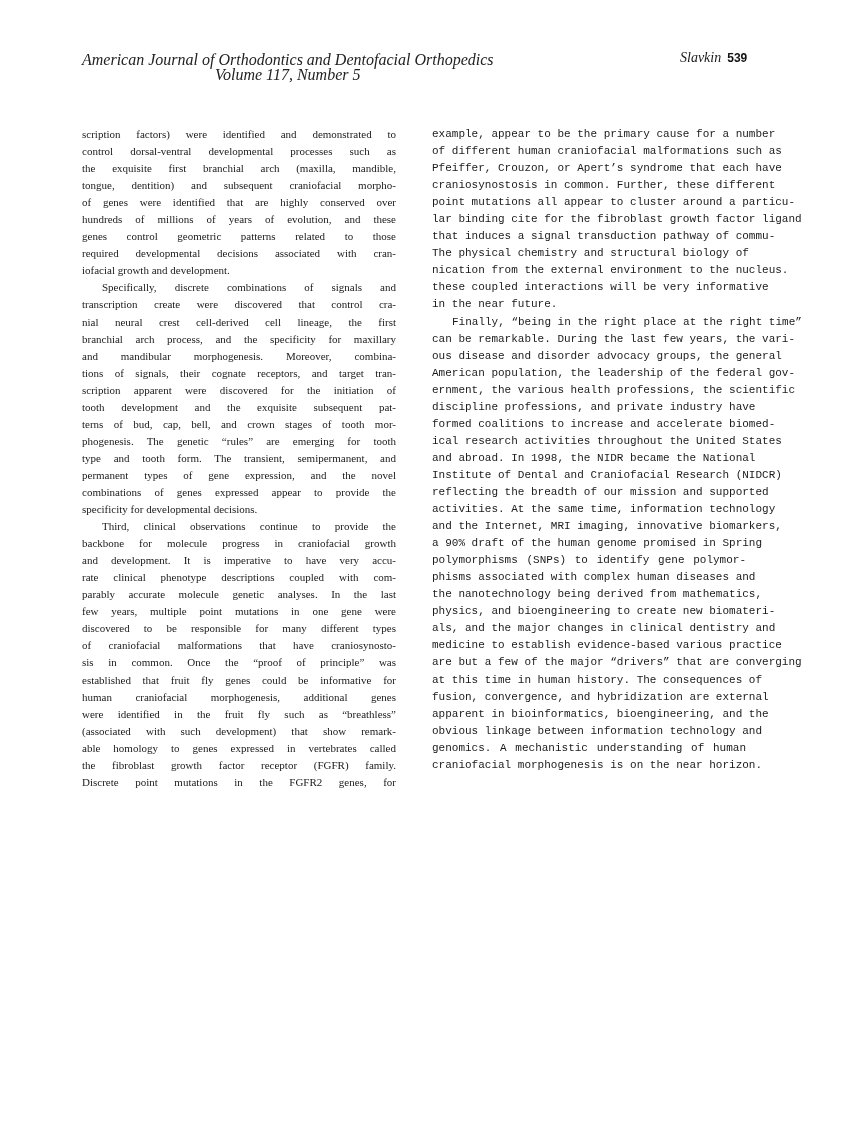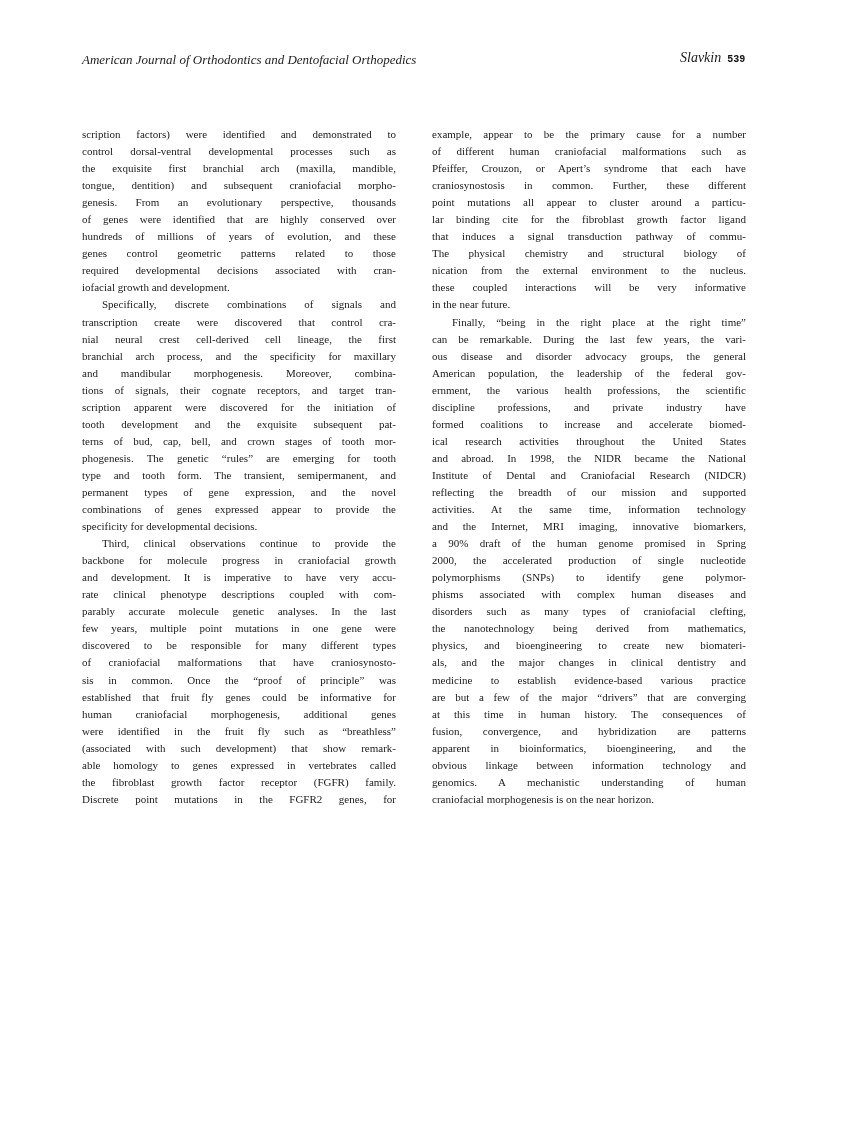--- a/index.html
+++ b/index.html
@@ -1,48 +1,48 @@
 <!DOCTYPE html>
 <html><head>
 <meta charset="utf-8">
 <style>
   html, body { margin: 0; padding: 0; background: #ffffff; }
   body { width: 866px; height: 1122px; position: relative; overflow: hidden;
          font-family: "Liberation Serif", "DejaVu Serif", serif; color: #1a1a1a; }
   .header-left { position: absolute; left: 82px; top: 52px; font-style: italic;
-                 font-size: 13px; line-height: 15px; color: #222; text-align: center; }
+                 font-size: 16px; line-height: 15px; color: #222; text-align: center; }
   .header-right { position: absolute; left: 680px; top: 50px; font-size: 11px; }
   .header-right .author { font-style: italic; font-size: 14px; }
-  .header-right .pageno { font-family: Liberation Mono, monospace;
-                          font-weight: bold; font-size: 10px; margin-left: 6px; color: #111; }
+  .header-right .pageno { font-family: Liberation Sans, sans-serif;
+                          font-weight: bold; font-size: 12px; margin-left: 6px; color: #111; }
   .col { position: absolute; top: 126px; width: 314px; font-size: 11px; line-height: 17.05px; }
   .col.left { left: 82px; }
-  .col.right { left: 432px; }
+  .col.right { left: 432px; font-family: Liberation Mono, monospace; }
   .line { display: block; text-align: justify; text-align-last: justify; white-space: nowrap;
           height: 17.05px; overflow: visible; }
   .line.last { text-align-last: left; }
   .line.indent { padding-left: 20px; }
 </style>
 </head>
 <body>
 
 <div class="header-left">
   <div>American Journal of Orthodontics and Dentofacial Orthopedics</div>
+  <div>Volume 117, Number 5</div>
 </div>
 
 <div class="header-right">
   <span class="author">Slavkin</span><span class="pageno">539</span>
 </div>
 
 <div class="col left">
     <span class="line">scription factors) were identified and demonstrated to</span>
     <span class="line">control dorsal-ventral developmental processes such as</span>
     <span class="line">the exquisite first branchial arch (maxilla, mandible,</span>
     <span class="line">tongue, dentition) and subsequent craniofacial morpho-</span>
-    <span class="line">genesis. From an evolutionary perspective, thousands</span>
     <span class="line">of genes were identified that are highly conserved over</span>
     <span class="line">hundreds of millions of years of evolution, and these</span>
     <span class="line">genes control geometric patterns related to those</span>
     <span class="line">required developmental decisions associated with cran-</span>
     <span class="line last">iofacial growth and development.</span>
     <span class="line indent">Specifically, discrete combinations of signals and</span>
     <span class="line">transcription create were discovered that control cra-</span>
     <span class="line">nial neural crest cell-derived cell lineage, the first</span>
     <span class="line">branchial arch process, and the specificity for maxillary</span>
     <span class="line">and mandibular morphogenesis. Moreover, combina-</span>
@@ -91,28 +91,26 @@
     <span class="line">ernment, the various health professions, the scientific</span>
     <span class="line">discipline professions, and private industry have</span>
     <span class="line">formed coalitions to increase and accelerate biomed-</span>
     <span class="line">ical research activities throughout the United States</span>
     <span class="line">and abroad. In 1998, the NIDR became the National</span>
     <span class="line">Institute of Dental and Craniofacial Research (NIDCR)</span>
     <span class="line">reflecting the breadth of our mission and supported</span>
     <span class="line">activities. At the same time, information technology</span>
     <span class="line">and the Internet, MRI imaging, innovative biomarkers,</span>
     <span class="line">a 90% draft of the human genome promised in Spring</span>
-    <span class="line">2000, the accelerated production of single nucleotide</span>
     <span class="line">polymorphisms (SNPs) to identify gene polymor-</span>
     <span class="line">phisms associated with complex human diseases and</span>
-    <span class="line">disorders such as many types of craniofacial clefting,</span>
     <span class="line">the nanotechnology being derived from mathematics,</span>
     <span class="line">physics, and bioengineering to create new biomateri-</span>
     <span class="line">als, and the major changes in clinical dentistry and</span>
     <span class="line">medicine to establish evidence-based various practice</span>
     <span class="line">are but a few of the major “drivers” that are converging</span>
     <span class="line">at this time in human history. The consequences of</span>
-    <span class="line">fusion, convergence, and hybridization are patterns</span>
+    <span class="line">fusion, convergence, and hybridization are external</span>
     <span class="line">apparent in bioinformatics, bioengineering, and the</span>
     <span class="line">obvious linkage between information technology and</span>
     <span class="line">genomics. A mechanistic understanding of human</span>
     <span class="line last">craniofacial morphogenesis is on the near horizon.</span>
   </div>
 
 </body></html>

